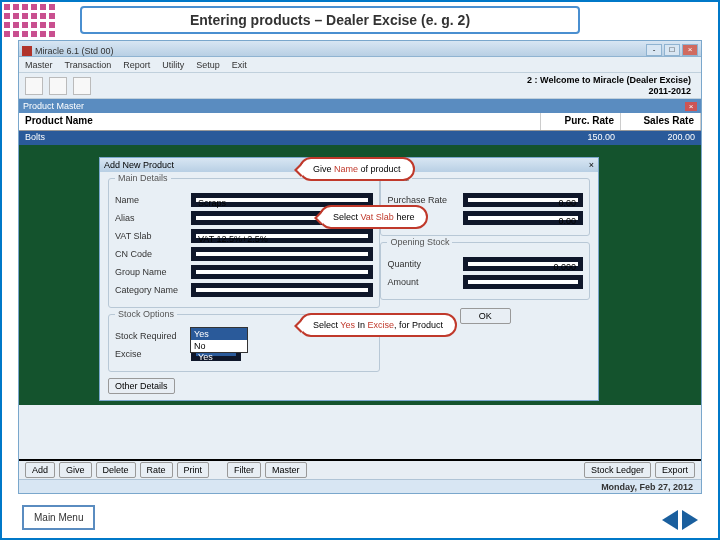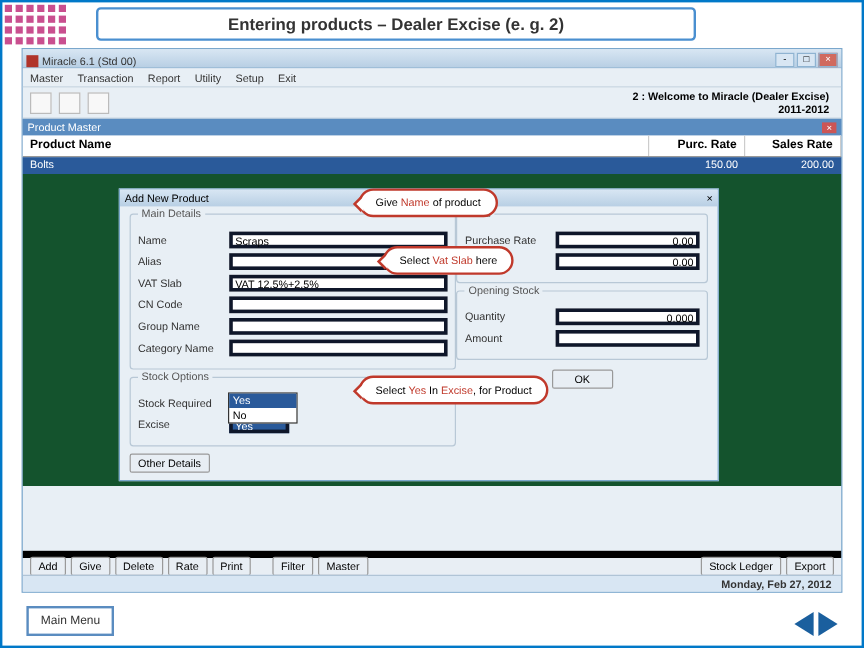--- a/index.html
+++ b/index.html
@@ -31,31 +31,31 @@
 .whitespace{background:#14532d;height:260px;position:relative}
 .dialog{position:absolute;top:12px;left:80px;width:500px;border:1px solid #7aa7cc;background:#e8eff5}
 .dlg-title{height:14px;background:linear-gradient(#d8e6f3,#b8cfe4);display:flex;align-items:center;padding:0 4px;font-size:9px;justify-content:space-between}
 .dlg-body{padding:6px 8px;display:flex;position:relative}
 .col-l{flex:1.3}
 .col-r{flex:1}
 .fs{border:1px solid #b8c8d6;border-radius:3px;padding:14px 6px 6px;margin-bottom:6px;position:relative;background:#e8eff5}
 .fs-title{position:absolute;top:-6px;left:6px;background:#e8eff5;padding:0 3px;font-size:9px;color:#555}
 .row{display:flex;align-items:center;margin-bottom:4px;font-size:9px}
 .row label{width:76px;color:#333}
-.row input,.row .inp{flex:1;height:14px;border:3px solid #0f172a;background:#fff;font-size:9px;padding:0 2px}
+.row input,.row .inp{flex:1;height:14px;border:5px solid #0f172a;background:#fff;font-size:9px;padding:0 2px}
 .row .inp.r{text-align:right}
 .sel-open{position:absolute;top:155px;left:90px;width:58px;border:1px solid #333;background:#fff;z-index:5}
 .sel-open div{font-size:9px;padding:1px 3px}
 .sel-open .hl{background:#2a5a9a;color:#fff}
 .btn{border:1px solid #999;background:#e8eef4;padding:2px 6px;font-size:9px;border-radius:2px;display:inline-block}
 .callout{position:absolute;background:#fff;border:2px solid #c0392b;border-radius:12px;padding:5px 12px;font-size:9px;z-index:10;text-align:center}
 .callout .r{color:#c0392b}
 .callout.tail-l::before{content:"";position:absolute;left:-14px;top:50%;margin-top:-6px;border:7px solid transparent;border-right-color:#c0392b}
 .callout.tail-l::after{content:"";position:absolute;left:-10px;top:50%;margin-top:-5px;border:6px solid transparent;border-right-color:#fff}
-.bottom-bar{position:absolute;bottom:14px;left:0;right:0;height:20px;background:#e8eef4;border-top:6px solid #000000;display:flex;align-items:center;padding:0 6px;gap:4px}
+.bottom-bar{position:absolute;bottom:14px;left:0;right:0;height:20px;background:#e8eef4;border-top:2px solid #000000;display:flex;align-items:center;padding:0 6px;gap:4px}
 .status-bar{position:absolute;bottom:0;left:0;right:0;height:14px;background:#d8e6f3;border-top:1px solid #b0c4d6;font-size:9px;display:flex;align-items:center;justify-content:flex-end;padding:0 8px;color:#333;font-weight:bold}
 .main-menu-btn{position:absolute;bottom:10px;left:22px;border:2px solid #5a8cc0;background:#fff;padding:5px 10px;font-size:10px;color:#333}
 .nav-arrows{position:absolute;bottom:10px;right:22px;display:flex;gap:4px}
 .nav-arrows span{width:0;height:0;border-top:10px solid transparent;border-bottom:10px solid transparent}
 .nav-arrows .l{border-right:16px solid #1a5f9e}
 .nav-arrows .r{border-left:16px solid #1a5f9e}
 </style>
 </head>
 <body>
 

